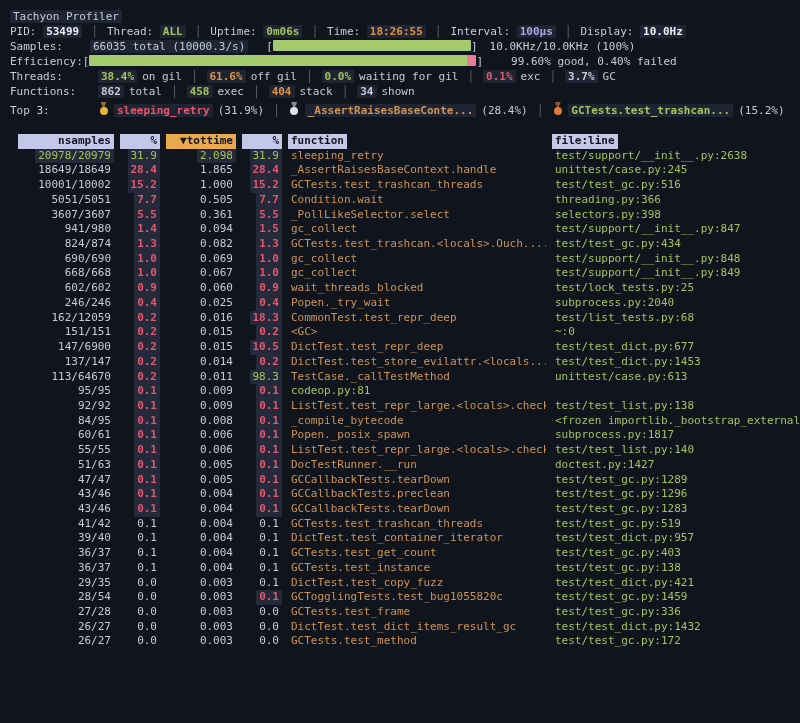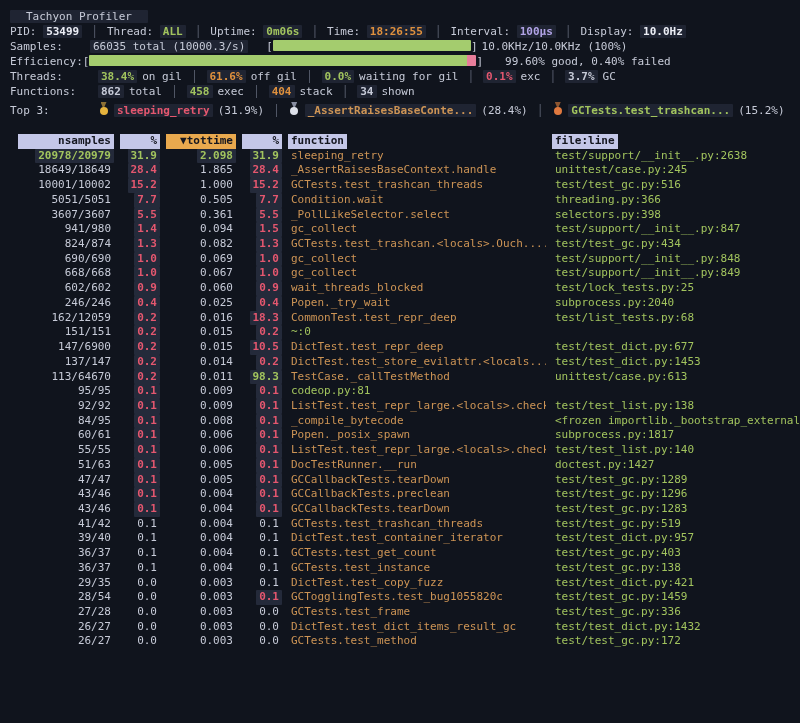--- a/index.html
+++ b/index.html
@@ -56,46 +56,46 @@
   .t3-red{color:var(--red)} .t3-tan{color:var(--tan)} .t3-green{color:var(--green)}
   .t3pct{margin-left:5px}
   
   .table{margin-top:14px}
   .t-row{display:grid;grid-template-columns:96px 40px 70px 40px 258px 1fr;column-gap:6px;
          height:14.72px;line-height:14.72px;padding-left:8px;white-space:pre;overflow:hidden}
   .t-row .num{text-align:right}
   .cellval{display:inline-block;padding:0 3px;border-radius:1px}
   .hot{background:var(--chipHot)}
   .c-red{color:var(--red);font-weight:700}
-  .c-green{color:var(--green);font-weight:700}
+  .c-green{color:var(--green);font-weight:400}
   .c-dim{color:var(--fg)}
   .fn{color:var(--tan);overflow:hidden}
   .fl{color:var(--green);overflow:hidden}
   .hdr .hcell{background:var(--hdrbg);color:var(--hdrfg);font-weight:700;padding:0 3px}
   .hdr .sorted{background:var(--sortbg)}
   .hdr .txtcol{justify-self:start}
   .hdr .filecol{justify-self:start}
   .hdr .numcol{}
   
   .footer{margin-top:29px}
   .footer .line{color:var(--fg)}
-  .title-chip{background:var(--chip);padding:0 16px;border-radius:1px}
+  .title-chip{background:var(--chip);padding:0 3px;border-radius:1px}
 </style>
 </head>
 <body>
 
 <div class="app">
 
   <div class="line"><span class="title-chip">Tachyon Profiler</span></div>
 
   <div class="line"><span>PID:</span> <span class="chip val-white">53499</span><span class="sep">│</span><span>Thread:</span> <span class="chip val-green">ALL</span><span class="sep">│</span><span>Uptime:</span> <span class="chip val-green">0m06s</span><span class="sep">│</span><span>Time:</span> <span class="chip val-orange">18:26:55</span><span class="sep">│</span><span>Interval:</span> <span class="chip val-purple">100µs</span><span class="sep">│</span><span>Display:</span> <span class="chip val-white">10.0Hz</span></div>
 
-  <div class="line"><span class="rowlabel">Samples:</span><span class="chip" style="margin-left:0">66035 total (10000.3/s)</span><span class="bracket" style="margin-left:18px">[</span><span class="bar" style="width:198px"><span class="good" id="samples-bar-fill" style="width: 100%;"></span></span><span class="bracket">]</span><span style="margin-left:4px">10.0KHz/10.0KHz (100%)</span></div>
+  <div class="line"><span class="rowlabel">Samples:</span><span class="chip" style="margin-left:0">66035 total (10000.3/s)</span><span class="bracket" style="margin-left:18px">[</span><span class="bar" style="width:198px"><span class="good" id="samples-bar-fill" style="width: 100%;"></span></span><span class="bracket">]</span><span style="margin-left:12px">10.0KHz/10.0KHz (100%)</span></div>
 
-  <div class="line"><span>Efficiency:</span><span class="bracket">[</span><span class="bar" style="width:387px"><span class="good" id="eff-bar-good" style="width: 378px;"></span><span class="bad" id="eff-bar-bad" style="width: 9px;"></span></span><span class="bracket">]</span><span style="margin-left:22px">99.60% good, 0.40% failed</span></div>
+  <div class="line"><span>Efficiency:</span><span class="bracket">[</span><span class="bar" style="width:387px"><span class="good" id="eff-bar-good" style="width: 378px;"></span><span class="bad" id="eff-bar-bad" style="width: 9px;"></span></span><span class="bracket">]</span><span style="margin-left:28px">99.60% good, 0.40% failed</span></div>
 
   <div class="line"><span class="rowlabel">Threads:</span><span id="threads-stats" style="margin-left:8px"><span class="chip val-green">38.4%</span><span class="suffix">on gil</span><span class="sep">│</span><span class="chip val-orange">61.6%</span><span class="suffix">off gil</span><span class="sep">│</span><span class="chip val-green">0.0%</span><span class="suffix">waiting for gil</span><span class="sep">│</span><span class="chip val-red">0.1%</span><span class="suffix">exc</span><span class="sep">│</span><span class="chip val-default">3.7%</span><span class="suffix">GC</span></span></div>
 
   <div class="line"><span class="rowlabel">Functions:</span><span id="functions-stats" style="margin-left:8px"><span class="chip val-default">862</span><span class="suffix">total</span><span class="sep">│</span><span class="chip val-green">458</span><span class="suffix">exec</span><span class="sep">│</span><span class="chip val-orange">404</span><span class="suffix">stack</span><span class="sep">│</span><span class="chip val-default">34</span><span class="suffix">shown</span></span></div>
 
   <div class="line top3"><span class="rowlabel">Top 3:</span><span id="top3-entries" style="margin-left:8px"><span class="medal gold"></span><span class="t3name t3-red">sleeping_retry</span><span class="t3pct">(31.9%)</span><span class="sep">│</span><span class="medal silver"></span><span class="t3name t3-tan">_AssertRaisesBaseConte...</span><span class="t3pct">(28.4%)</span><span class="sep">│</span><span class="medal bronze"></span><span class="t3name t3-green">GCTests.test_trashcan...</span><span class="t3pct">(15.2%)</span></span></div>
 
   <div class="table">
     <div class="t-row hdr" id="table-header"><div class="num numcol"><span class="hcell" style="display: block;">nsamples</span></div><div class="num numcol"><span class="hcell" style="display: block;">%</span></div><div class="num numcol"><span class="hcell sorted" style="display: block;">▼tottime</span></div><div class="num numcol"><span class="hcell" style="display: block;">%</span></div><div class="txtcol"><span class="hcell" style="display: block;">function</span></div><div class="filecol"><span class="hcell" style="display: inline-block;">file:line</span></div></div>
     <div id="table-body">
@@ -104,21 +104,21 @@
         <div class="t-row"><div class="num"><span class="cellval">10001/10002</span></div><div class="num"><span class="cellval c-red hot">15.2</span></div><div class="num"><span class="cellval">1.000</span></div><div class="num"><span class="cellval c-red hot">15.2</span></div><div class="fn"><span class="cellval">GCTests.test_trashcan_threads</span></div><div class="fl"><span class="cellval">test/test_gc.py:516</span></div></div>
         <div class="t-row"><div class="num"><span class="cellval">5051/5051</span></div><div class="num"><span class="cellval c-red hot">7.7</span></div><div class="num"><span class="cellval">0.505</span></div><div class="num"><span class="cellval c-red hot">7.7</span></div><div class="fn"><span class="cellval">Condition.wait</span></div><div class="fl"><span class="cellval">threading.py:366</span></div></div>
         <div class="t-row"><div class="num"><span class="cellval">3607/3607</span></div><div class="num"><span class="cellval c-red hot">5.5</span></div><div class="num"><span class="cellval">0.361</span></div><div class="num"><span class="cellval c-red hot">5.5</span></div><div class="fn"><span class="cellval">_PollLikeSelector.select</span></div><div class="fl"><span class="cellval">selectors.py:398</span></div></div>
         <div class="t-row"><div class="num"><span class="cellval">941/980</span></div><div class="num"><span class="cellval c-red hot">1.4</span></div><div class="num"><span class="cellval">0.094</span></div><div class="num"><span class="cellval c-red hot">1.5</span></div><div class="fn"><span class="cellval">gc_collect</span></div><div class="fl"><span class="cellval">test/support/__init__.py:847</span></div></div>
         <div class="t-row"><div class="num"><span class="cellval">824/874</span></div><div class="num"><span class="cellval c-red hot">1.3</span></div><div class="num"><span class="cellval">0.082</span></div><div class="num"><span class="cellval c-red hot">1.3</span></div><div class="fn"><span class="cellval">GCTests.test_trashcan.&lt;locals&gt;.Ouch....</span></div><div class="fl"><span class="cellval">test/test_gc.py:434</span></div></div>
         <div class="t-row"><div class="num"><span class="cellval">690/690</span></div><div class="num"><span class="cellval c-red hot">1.0</span></div><div class="num"><span class="cellval">0.069</span></div><div class="num"><span class="cellval c-red hot">1.0</span></div><div class="fn"><span class="cellval">gc_collect</span></div><div class="fl"><span class="cellval">test/support/__init__.py:848</span></div></div>
         <div class="t-row"><div class="num"><span class="cellval">668/668</span></div><div class="num"><span class="cellval c-red hot">1.0</span></div><div class="num"><span class="cellval">0.067</span></div><div class="num"><span class="cellval c-red hot">1.0</span></div><div class="fn"><span class="cellval">gc_collect</span></div><div class="fl"><span class="cellval">test/support/__init__.py:849</span></div></div>
         <div class="t-row"><div class="num"><span class="cellval">602/602</span></div><div class="num"><span class="cellval c-red hot">0.9</span></div><div class="num"><span class="cellval">0.060</span></div><div class="num"><span class="cellval c-red hot">0.9</span></div><div class="fn"><span class="cellval">wait_threads_blocked</span></div><div class="fl"><span class="cellval">test/lock_tests.py:25</span></div></div>
         <div class="t-row"><div class="num"><span class="cellval">246/246</span></div><div class="num"><span class="cellval c-red hot">0.4</span></div><div class="num"><span class="cellval">0.025</span></div><div class="num"><span class="cellval c-red hot">0.4</span></div><div class="fn"><span class="cellval">Popen._try_wait</span></div><div class="fl"><span class="cellval">subprocess.py:2040</span></div></div>
         <div class="t-row"><div class="num"><span class="cellval">162/12059</span></div><div class="num"><span class="cellval c-red hot">0.2</span></div><div class="num"><span class="cellval">0.016</span></div><div class="num"><span class="cellval c-red hot">18.3</span></div><div class="fn"><span class="cellval">CommonTest.test_repr_deep</span></div><div class="fl"><span class="cellval">test/list_tests.py:68</span></div></div>
-        <div class="t-row"><div class="num"><span class="cellval">151/151</span></div><div class="num"><span class="cellval c-red hot">0.2</span></div><div class="num"><span class="cellval">0.015</span></div><div class="num"><span class="cellval c-red hot">0.2</span></div><div class="fl"><span class="cellval">~:0</span></div></div>
+        <div class="t-row"><div class="num"><span class="cellval">151/151</span></div><div class="num"><span class="cellval c-red hot">0.2</span></div><div class="num"><span class="cellval">0.015</span></div><div class="num"><span class="cellval c-red hot">0.2</span></div><div class="fn"><span class="cellval">&lt;GC&gt;</span></div><div class="fl"><span class="cellval">~:0</span></div></div>
         <div class="t-row"><div class="num"><span class="cellval">147/6900</span></div><div class="num"><span class="cellval c-red hot">0.2</span></div><div class="num"><span class="cellval">0.015</span></div><div class="num"><span class="cellval c-red hot">10.5</span></div><div class="fn"><span class="cellval">DictTest.test_repr_deep</span></div><div class="fl"><span class="cellval">test/test_dict.py:677</span></div></div>
         <div class="t-row"><div class="num"><span class="cellval">137/147</span></div><div class="num"><span class="cellval c-red hot">0.2</span></div><div class="num"><span class="cellval">0.014</span></div><div class="num"><span class="cellval c-red hot">0.2</span></div><div class="fn"><span class="cellval">DictTest.test_store_evilattr.&lt;locals...</span></div><div class="fl"><span class="cellval">test/test_dict.py:1453</span></div></div>
         <div class="t-row"><div class="num"><span class="cellval">113/64670</span></div><div class="num"><span class="cellval c-red hot">0.2</span></div><div class="num"><span class="cellval">0.011</span></div><div class="num"><span class="cellval c-green hot">98.3</span></div><div class="fn"><span class="cellval">TestCase._callTestMethod</span></div><div class="fl"><span class="cellval">unittest/case.py:613</span></div></div>
         <div class="t-row"><div class="num"><span class="cellval">95/95</span></div><div class="num"><span class="cellval c-red hot">0.1</span></div><div class="num"><span class="cellval">0.009</span></div><div class="num"><span class="cellval c-red hot">0.1</span></div><div class="fl"><span class="cellval">codeop.py:81</span></div></div>
         <div class="t-row"><div class="num"><span class="cellval">92/92</span></div><div class="num"><span class="cellval c-red hot">0.1</span></div><div class="num"><span class="cellval">0.009</span></div><div class="num"><span class="cellval c-red hot">0.1</span></div><div class="fn"><span class="cellval">ListTest.test_repr_large.&lt;locals&gt;.check</span></div><div class="fl"><span class="cellval">test/test_list.py:138</span></div></div>
         <div class="t-row"><div class="num"><span class="cellval">84/95</span></div><div class="num"><span class="cellval c-red hot">0.1</span></div><div class="num"><span class="cellval">0.008</span></div><div class="num"><span class="cellval c-red hot">0.1</span></div><div class="fn"><span class="cellval">_compile_bytecode</span></div><div class="fl"><span class="cellval">&lt;frozen importlib._bootstrap_external</span></div></div>
         <div class="t-row"><div class="num"><span class="cellval">60/61</span></div><div class="num"><span class="cellval c-red hot">0.1</span></div><div class="num"><span class="cellval">0.006</span></div><div class="num"><span class="cellval c-red hot">0.1</span></div><div class="fn"><span class="cellval">Popen._posix_spawn</span></div><div class="fl"><span class="cellval">subprocess.py:1817</span></div></div>
         <div class="t-row"><div class="num"><span class="cellval">55/55</span></div><div class="num"><span class="cellval c-red hot">0.1</span></div><div class="num"><span class="cellval">0.006</span></div><div class="num"><span class="cellval c-red hot">0.1</span></div><div class="fn"><span class="cellval">ListTest.test_repr_large.&lt;locals&gt;.check</span></div><div class="fl"><span class="cellval">test/test_list.py:140</span></div></div>
         <div class="t-row"><div class="num"><span class="cellval">51/63</span></div><div class="num"><span class="cellval c-red hot">0.1</span></div><div class="num"><span class="cellval">0.005</span></div><div class="num"><span class="cellval c-red hot">0.1</span></div><div class="fn"><span class="cellval">DocTestRunner.__run</span></div><div class="fl"><span class="cellval">doctest.py:1427</span></div></div>
         <div class="t-row"><div class="num"><span class="cellval">47/47</span></div><div class="num"><span class="cellval c-red hot">0.1</span></div><div class="num"><span class="cellval">0.005</span></div><div class="num"><span class="cellval c-red hot">0.1</span></div><div class="fn"><span class="cellval">GCCallbackTests.tearDown</span></div><div class="fl"><span class="cellval">test/test_gc.py:1289</span></div></div>

